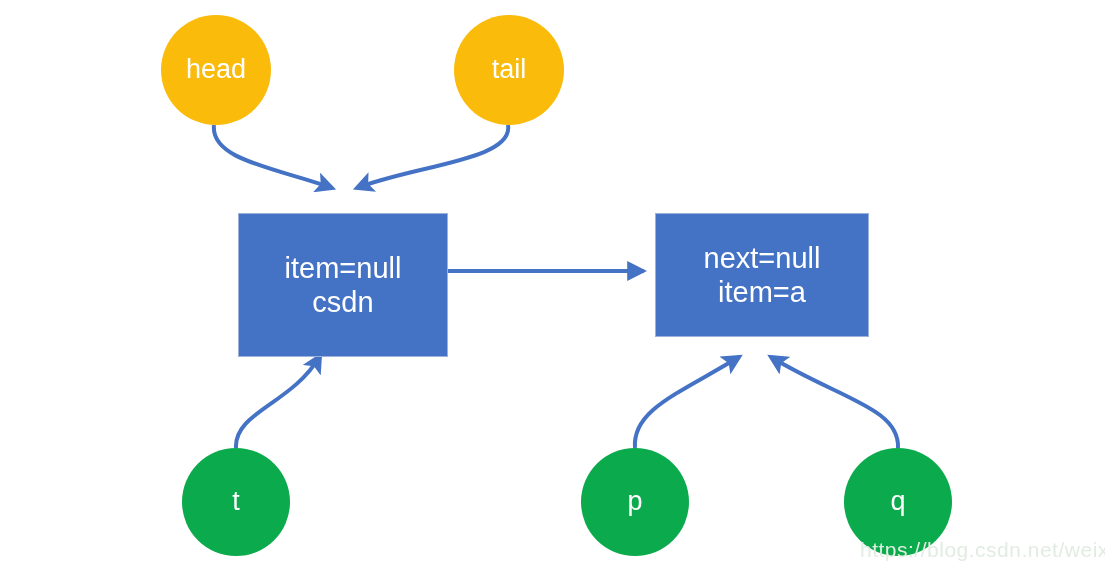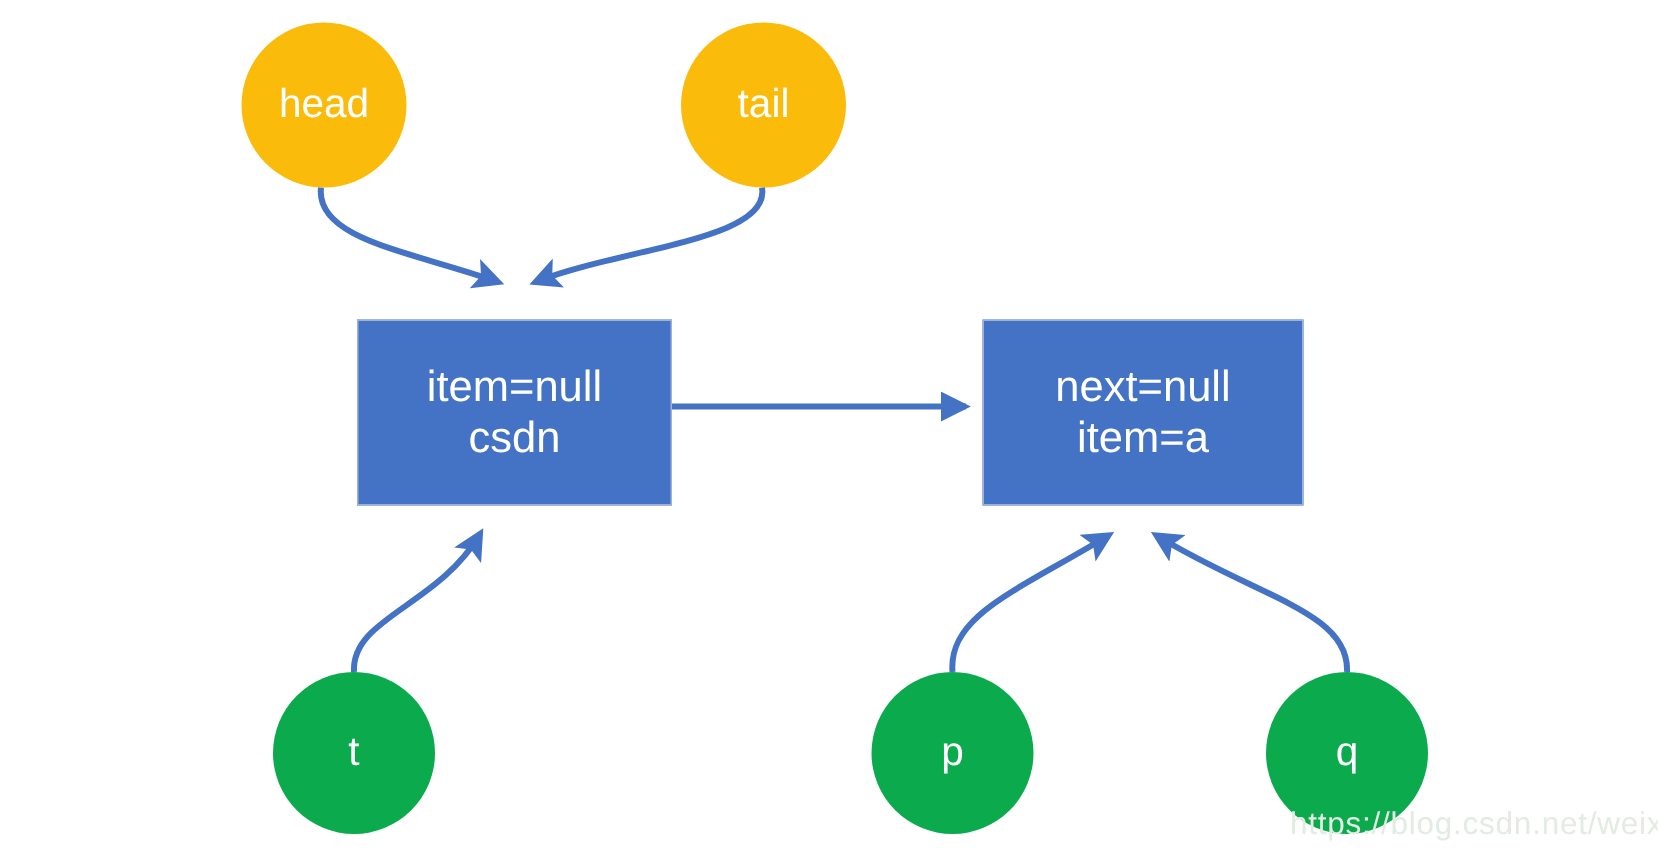--- a/index.html
+++ b/index.html
@@ -102,21 +102,21 @@
   </svg>
 
   <div class="node circle pointer-head" style="left:117px; top:15px; width:110px; height:110px;">
     <span class="box-line">head</span>
   </div>
 
   <div class="node circle pointer-tail" style="left:410px; top:15px; width:110px; height:110px;">
     <span class="box-line">tail</span>
   </div>
 
-  <div class="node box-node" style="left:194px; top:213px; width:210px; height:124px;">
+  <div class="node box-node" style="left:194px; top:213px; width:210px; height:144px;">
     <span class="box-line">item=null</span>
     <span class="box-line">csdn</span>
   </div>
 
   <div class="node box-node" style="left:611px; top:213px; width:214px; height:124px;">
     <span class="box-line">next=null</span>
     <span class="box-line">item=a</span>
   </div>
 
   <div class="node circle var-node" style="left:138px; top:448px; width:108px; height:108px;">

